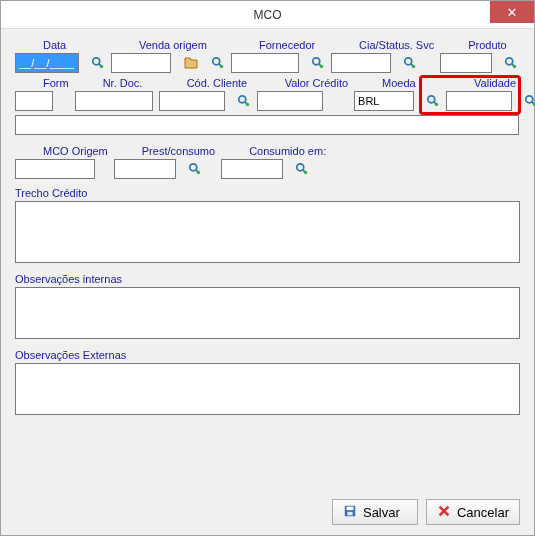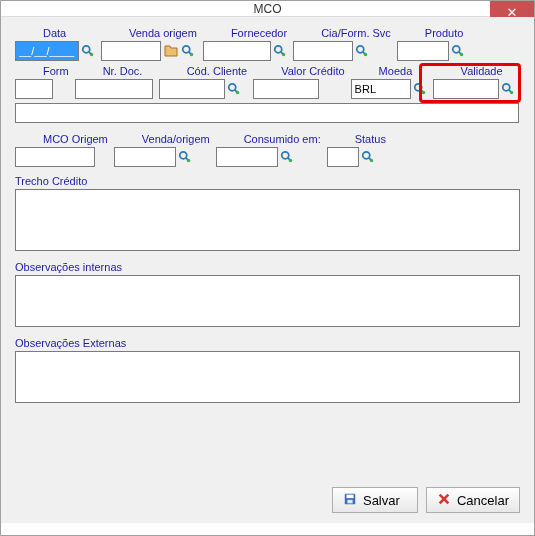--- a/index.html
+++ b/index.html
@@ -11,21 +11,21 @@
     color: #000;
   }
   .window {
     width: 535px;
     height: 536px;
     border: 1px solid #a0a0a0;
     background: #fff;
     position: relative;
   }
   .titlebar {
-    height: 16px;
+    height: 28px;
     background: #fff;
     border-bottom: 1px solid #dcdcdc;
     display: flex;
     align-items: center;
     justify-content: center;
     position: relative;
   }
   .titlebar .title {
     font-size: 12px;
     color: #333;
@@ -63,21 +63,21 @@
   .field label {
     color: #1a1aa6;
     font-size: 11px;
     margin-bottom: 2px;
     white-space: nowrap;
     padding-left: 28px;
   }
   .inputwrap {
     display: flex;
     align-items: center;
-    gap: 2px;
+    gap: 12px;
   }
   input[type="text"] {
     height: 20px;
     border: 1px solid #7a7a7a;
     background: #fff;
     font-size: 11px;
     padding: 0 3px;
   }
   .sel {
     background: #3399ff !important;
@@ -189,21 +189,21 @@
           <span class="mag">
             <svg viewBox="0 0 16 16">
                 <circle cx="6" cy="6" r="4" fill="none" stroke="#2a7ab0" stroke-width="2"></circle>
                 <line x1="9" y1="9" x2="13" y2="13" stroke="#2a7ab0" stroke-width="2"></line>
                 <circle cx="12" cy="12" r="2" fill="#3eb24a"></circle>
               </svg>
           </span>
         </div>
       </div>
       <div class="field">
-        <label>Cia/Form. Svc</label>
+        <label>Cia/Status. Svc</label>
         <div class="inputwrap">
           <input type="text" style="width: 60px;">
           <span class="mag">
             <svg viewBox="0 0 16 16">
                 <circle cx="6" cy="6" r="4" fill="none" stroke="#2a7ab0" stroke-width="2"></circle>
                 <line x1="9" y1="9" x2="13" y2="13" stroke="#2a7ab0" stroke-width="2"></line>
                 <circle cx="12" cy="12" r="2" fill="#3eb24a"></circle>
               </svg>
           </span>
         </div>
@@ -292,49 +292,36 @@
 
     
     <div class="row" style="margin-top:10px">
       <div class="field">
         <label>MCO Origem</label>
         <div class="inputwrap">
             <input type="text" style="width: 80px;">
           </div>
       </div>
       <div class="field">
-        <label>Venda/origem</label>
+        <label>Prest/consumo</label>
         <div class="inputwrap">
           <input type="text" style="width: 62px;">
           <span class="mag">
             <svg viewBox="0 0 16 16">
                 <circle cx="6" cy="6" r="4" fill="none" stroke="#2a7ab0" stroke-width="2"></circle>
                 <line x1="9" y1="9" x2="13" y2="13" stroke="#2a7ab0" stroke-width="2"></line>
                 <circle cx="12" cy="12" r="2" fill="#3eb24a"></circle>
               </svg>
           </span>
         </div>
       </div>
       <div class="field">
         <label>Consumido em:</label>
         <div class="inputwrap">
           <input type="text" style="width: 62px;">
-          <span class="mag">
-            <svg viewBox="0 0 16 16">
-                <circle cx="6" cy="6" r="4" fill="none" stroke="#2a7ab0" stroke-width="2"></circle>
-                <line x1="9" y1="9" x2="13" y2="13" stroke="#2a7ab0" stroke-width="2"></line>
-                <circle cx="12" cy="12" r="2" fill="#3eb24a"></circle>
-              </svg>
-          </span>
-        </div>
-      </div>
-      <div class="field">
-        <label>Status</label>
-        <div class="inputwrap">
-          <input type="text" style="width: 32px;">
           <span class="mag">
             <svg viewBox="0 0 16 16">
                 <circle cx="6" cy="6" r="4" fill="none" stroke="#2a7ab0" stroke-width="2"></circle>
                 <line x1="9" y1="9" x2="13" y2="13" stroke="#2a7ab0" stroke-width="2"></line>
                 <circle cx="12" cy="12" r="2" fill="#3eb24a"></circle>
               </svg>
           </span>
         </div>
       </div>
     </div>

